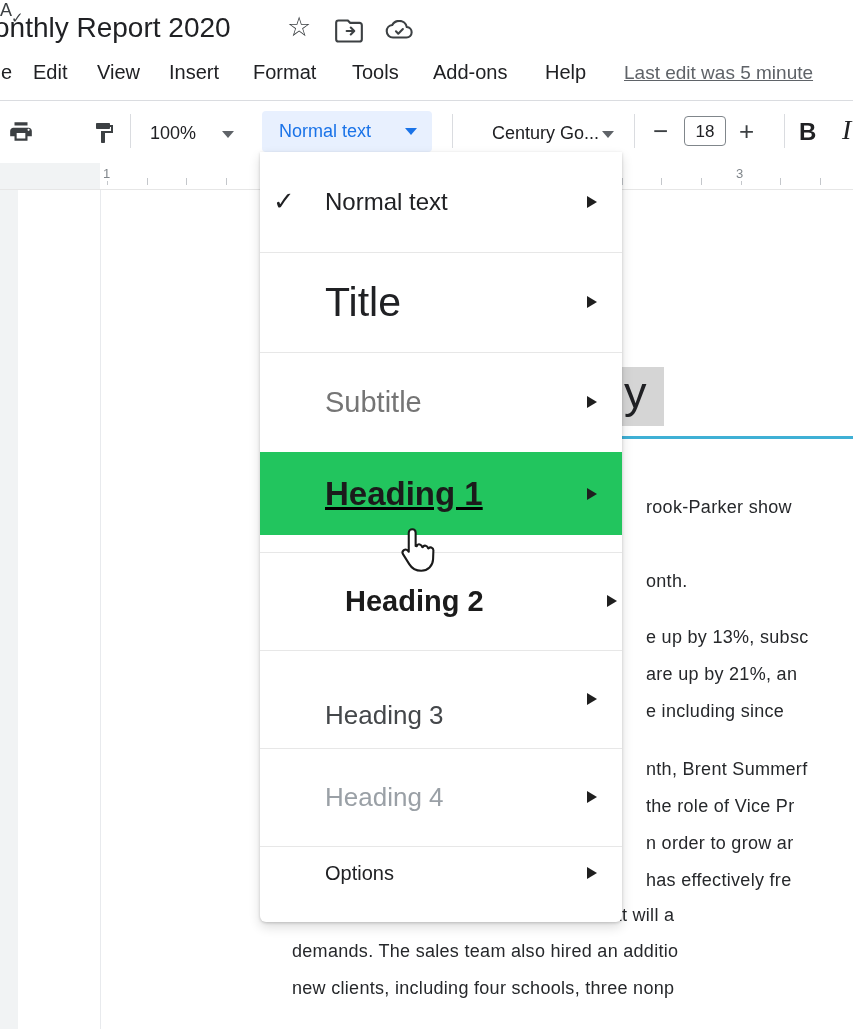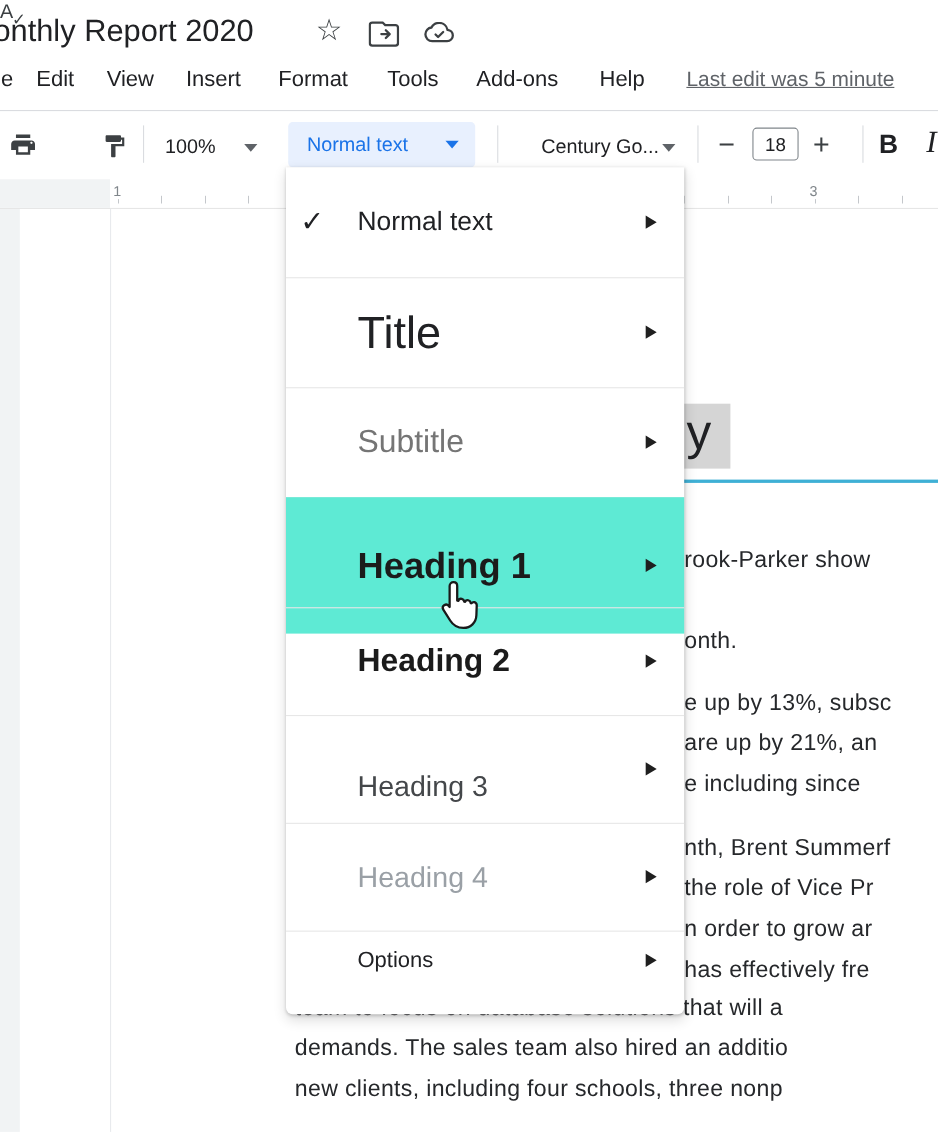--- a/index.html
+++ b/index.html
@@ -64,35 +64,35 @@
   .rn-1{left:100px;} .rn-2{left:416px;} .rn-3{left:733px;}
 
   
   .left-gutter{position:absolute;left:0;top:190px;width:18px;height:839px;background:#f1f3f4;}
   .page-edge{position:absolute;left:100px;top:190px;width:1px;height:839px;background:#e8eaed;}
 
   .doc-heading-highlight{position:absolute;left:598px;top:367px;width:66px;height:59px;background:#d5d5d5;}
   .doc-heading-char{position:absolute;left:26px;top:0px;font-size:45px;color:#202124;}
   .heading-rule{position:absolute;left:268px;top:436px;width:585px;height:3px;background:#3fb0d5;}
 
-  .doc-line{position:absolute;font-size:21px;color:#26282b;letter-spacing:0.3px;white-space:nowrap;}
+  .doc-line{position:absolute;font-size:18px;color:#26282b;letter-spacing:0.3px;white-space:nowrap;padding-left:24px;}
   .dl-0{left:622px;top:497px;} .dl-1{left:622px;top:534px;} .dl-2{left:622px;top:571px;}
   .dl-3{left:622px;top:627px;} .dl-4{left:622px;top:664px;} .dl-5{left:622px;top:701px;}
   .dl-6{left:622px;top:759px;} .dl-7{left:622px;top:796px;} .dl-8{left:622px;top:833px;}
   .dl-9{left:622px;top:870px;}
   .dl-10{left:268px;top:905px;} .dl-11{left:268px;top:941px;} .dl-12{left:268px;top:978px;}
 
   
   .style-menu{position:absolute;left:260px;top:152px;width:362px;height:770px;background:#ffffff;
               border-radius:0 0 6px 6px;z-index:10;
               box-shadow:0 1px 3px rgba(0,0,0,0.18),0 5px 12px rgba(0,0,0,0.14);}
   .menu-item-row{position:absolute;left:0;width:362px;display:flex;align-items:center;cursor:default;}
   .mi-0{top:0;height:100px;} .mi-1{top:100px;height:100px;} .mi-2{top:200px;height:100px;}
-  .mi-3{top:300px;height:124px;background:#5eead4;}
-  .mi-4{top:400px;height:98px;} .mi-5{top:498px;height:98px;} .mi-6{top:596px;height:98px;}
+  .mi-3{top:300px;height:83px;background:#22c55e;text-decoration:underline;}
+  .mi-4{top:400px;height:98px;padding-left:20px;} .mi-5{top:498px;height:98px;} .mi-6{top:596px;height:98px;}
   .mi-7{top:694px;height:54px;}
   .lbl{margin-left:65px;white-space:nowrap;}
   .mi-0 .lbl{font-size:24px;color:#202124;}
   .mi-1 .lbl{font-size:41px;color:#202124;}
   .mi-2 .lbl{font-size:29px;color:#757575;}
   .mi-3 .lbl{font-size:33px;font-weight:bold;color:#1b1b1b;}
   .mi-4 .lbl{font-size:29px;font-weight:bold;color:#1b1b1b;}
   .mi-5 .lbl{font-size:26px;color:#44474a;margin-top:32px;}
   .mi-6 .lbl{font-size:26px;color:#9aa0a6;}
   .mi-7 .lbl{font-size:20px;color:#202124;}

